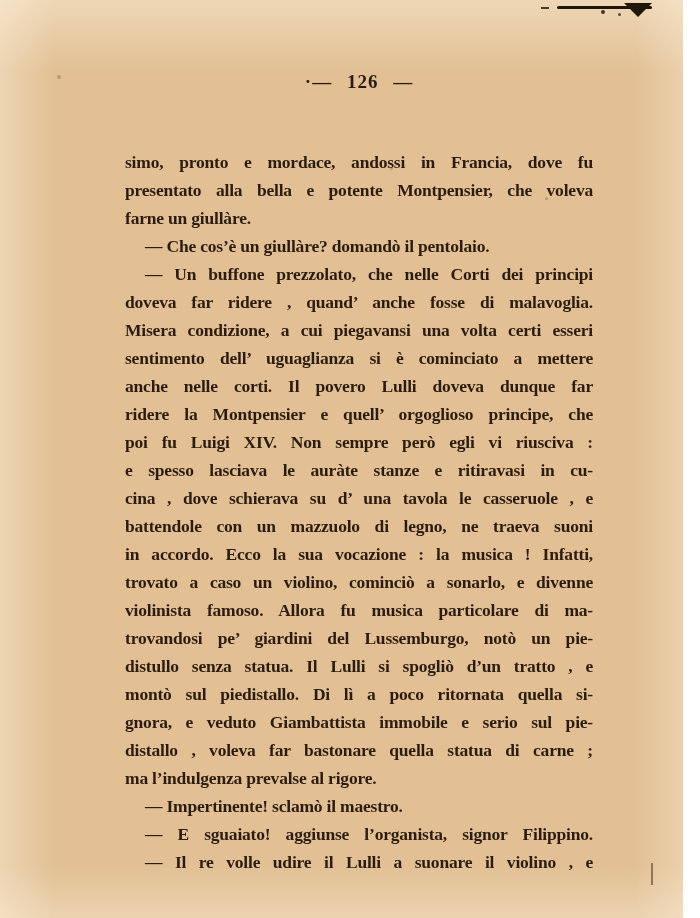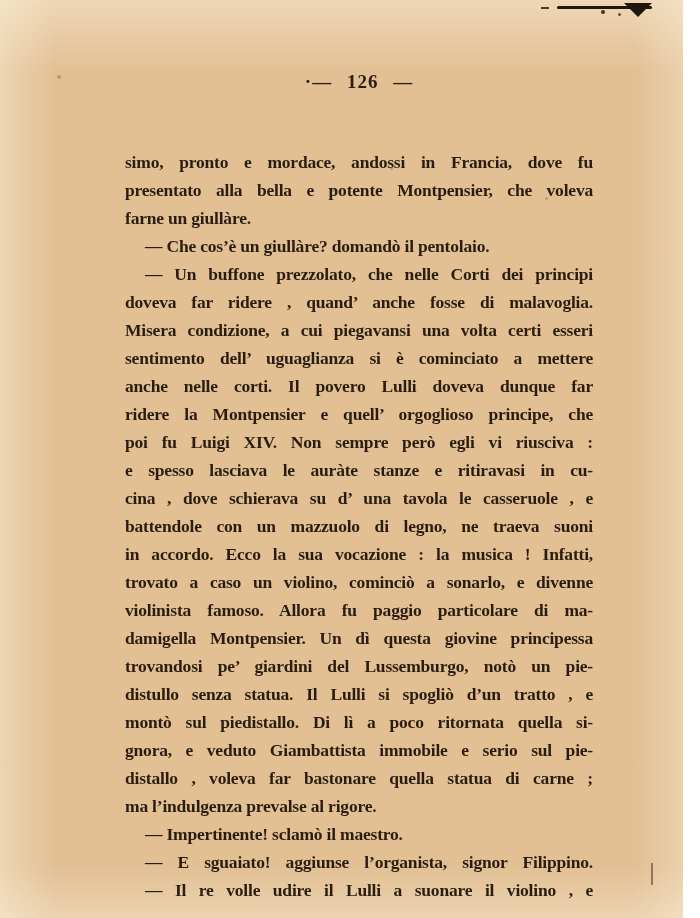--- a/index.html
+++ b/index.html
@@ -90,22 +90,21 @@
       <div class="line fill">Misera condizione, a cui piegavansi una volta certi esseri</div>
       <div class="line fill">sentimento dell’ uguaglianza si è cominciato a mettere</div>
       <div class="line fill">anche nelle corti. Il povero Lulli doveva dunque far</div>
       <div class="line fill">ridere la Montpensier e quell’ orgoglioso principe, che</div>
       <div class="line fill">poi fu Luigi XIV. Non sempre però egli vi riusciva :</div>
       <div class="line fill">e spesso lasciava le auràte stanze e ritiravasi in cu-</div>
       <div class="line fill">cina , dove schierava su d’ una tavola le casseruole , e</div>
       <div class="line fill">battendole con un mazzuolo di legno, ne traeva suoni</div>
       <div class="line fill">in accordo. Ecco la sua vocazione : la musica ! Infatti,</div>
       <div class="line fill">trovato a caso un violino, cominciò a sonarlo, e divenne</div>
-      <div class="line fill">violinista famoso. Allora fu paggio particolare di ma-</div>
-      <div class="line fill">damigella Montpensier. Un dì questa giovine principessa</div>
+      <div class="line fill">violinista famoso. Allora fu musica particolare di ma-</div>
       <div class="line fill">trovandosi pe’ giardini del Lussemburgo, notò un pie-</div>
       <div class="line fill">distullo senza statua. Il Lulli si spogliò d’un tratto , e</div>
       <div class="line fill">montò sul piedistallo. Di lì a poco ritornata quella si-</div>
       <div class="line fill">gnora, e veduto Giambattista immobile e serio sul pie-</div>
       <div class="line fill">distallo , voleva far bastonare quella statua di carne ;</div>
       <div class="line end">ma l’indulgenza prevalse al rigore.</div>
       <div class="line end indent">— Impertinente! sclamò il maestro.</div>
       <div class="line fill indent">— E sguaiato! aggiunse l’organista, signor Filippino.</div>
       <div class="line fill indent">— Il re volle udire il Lulli a suonare il violino , e</div>
     </div>

